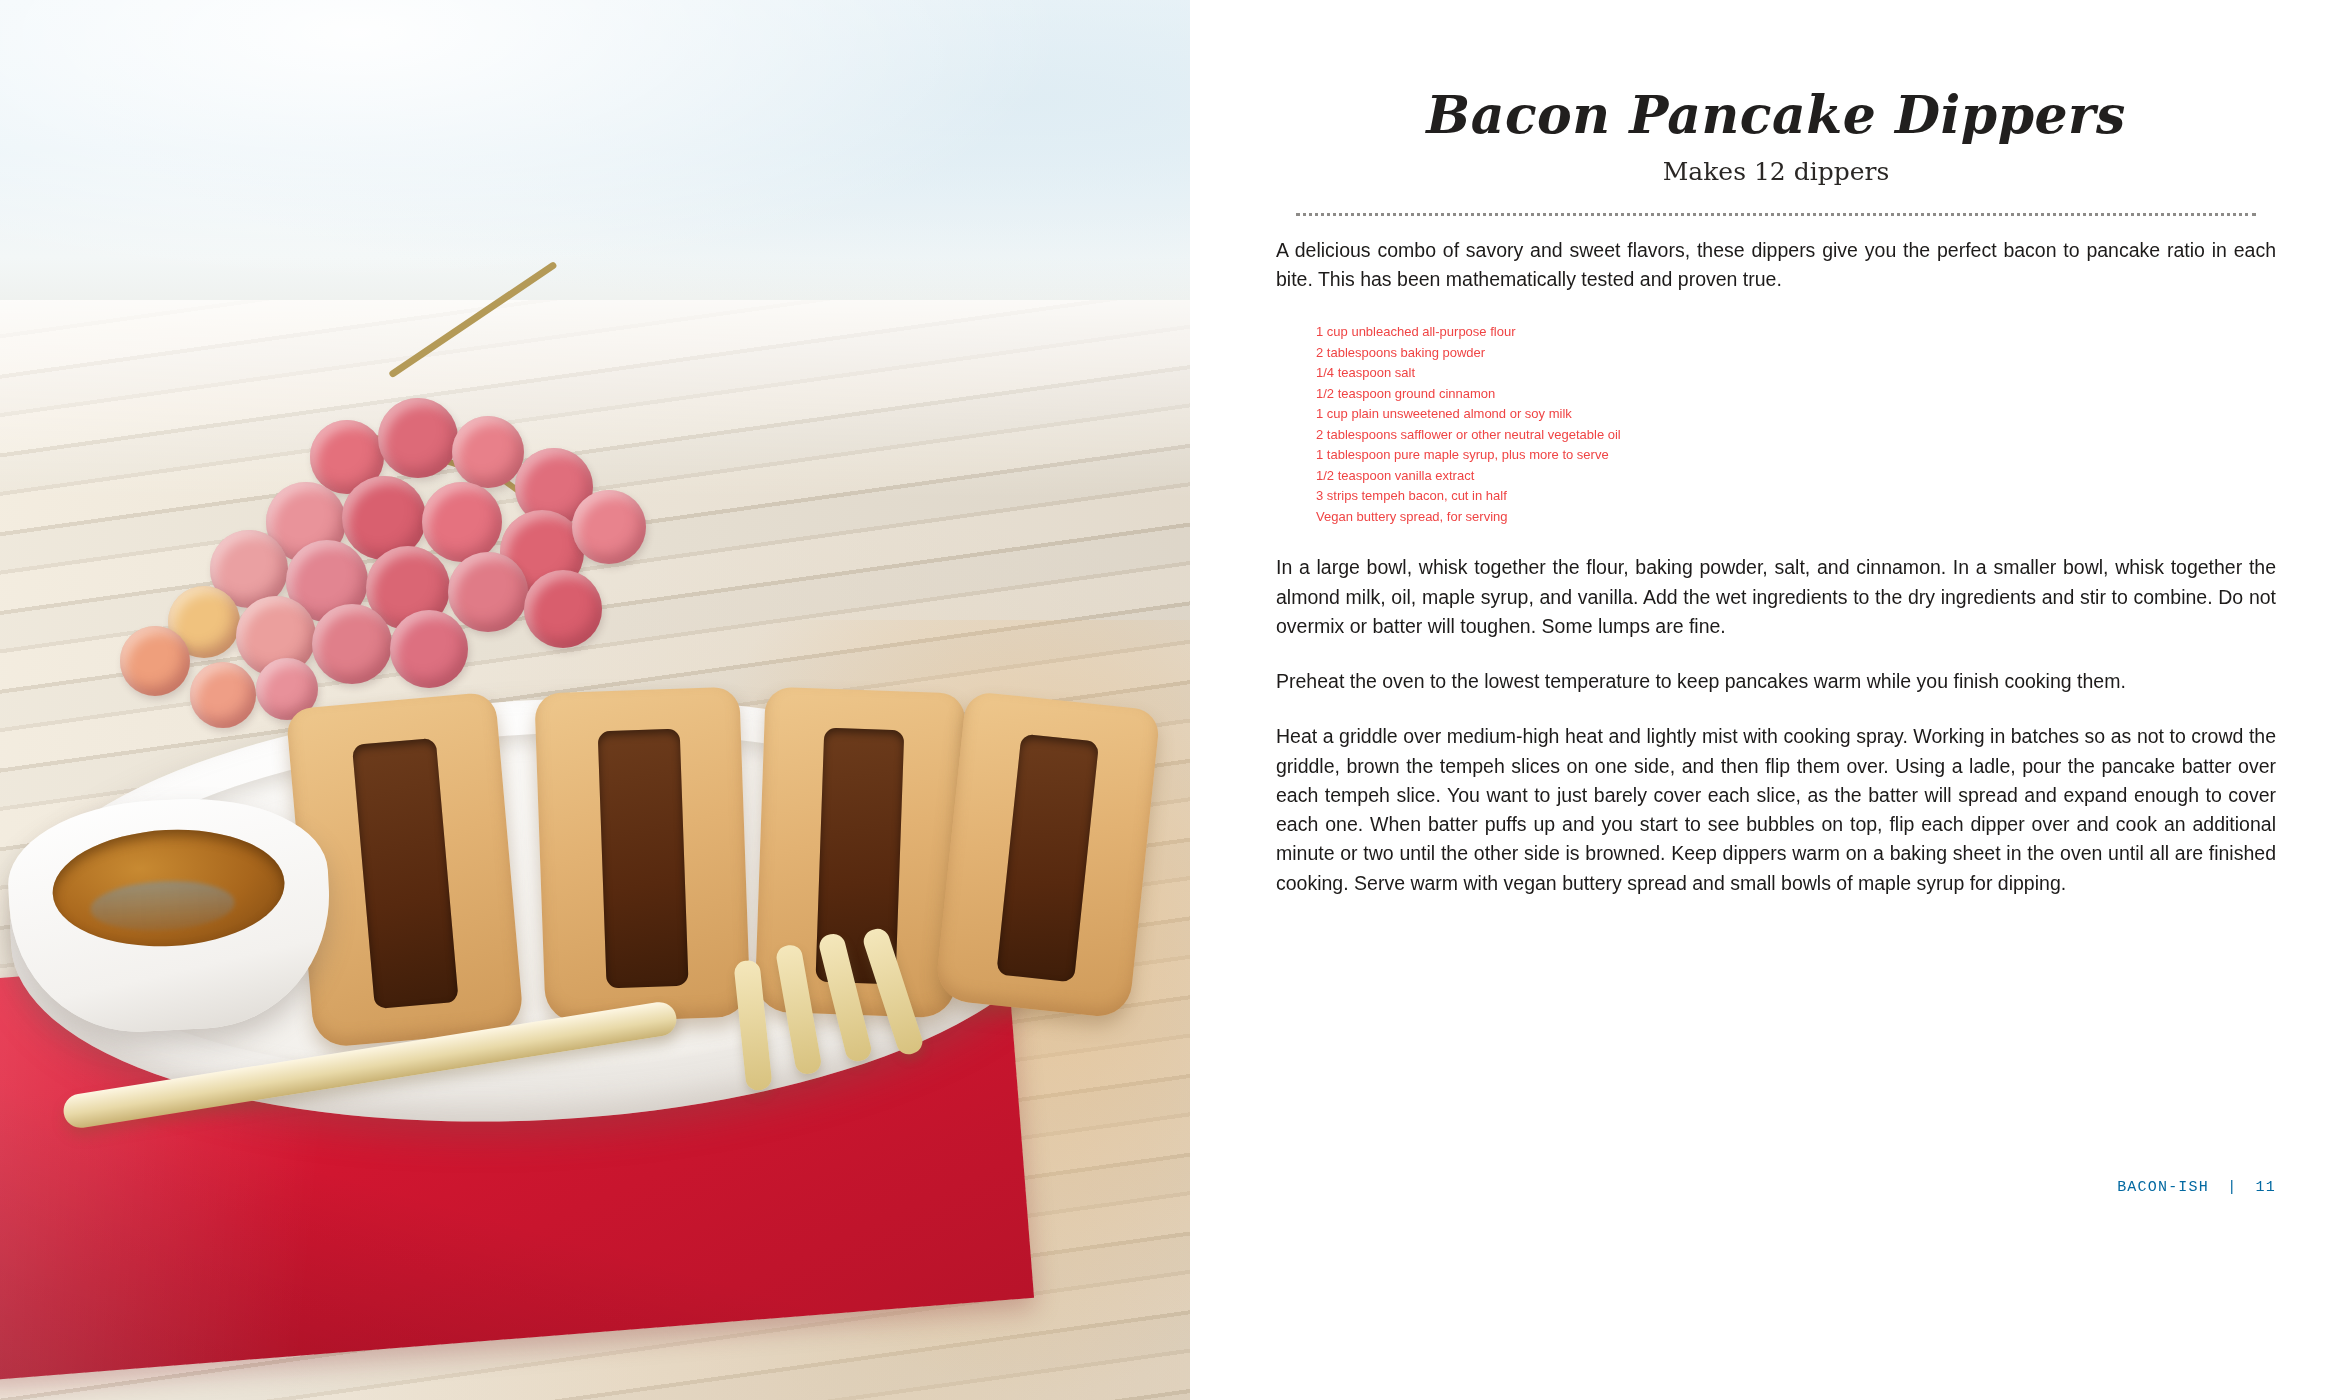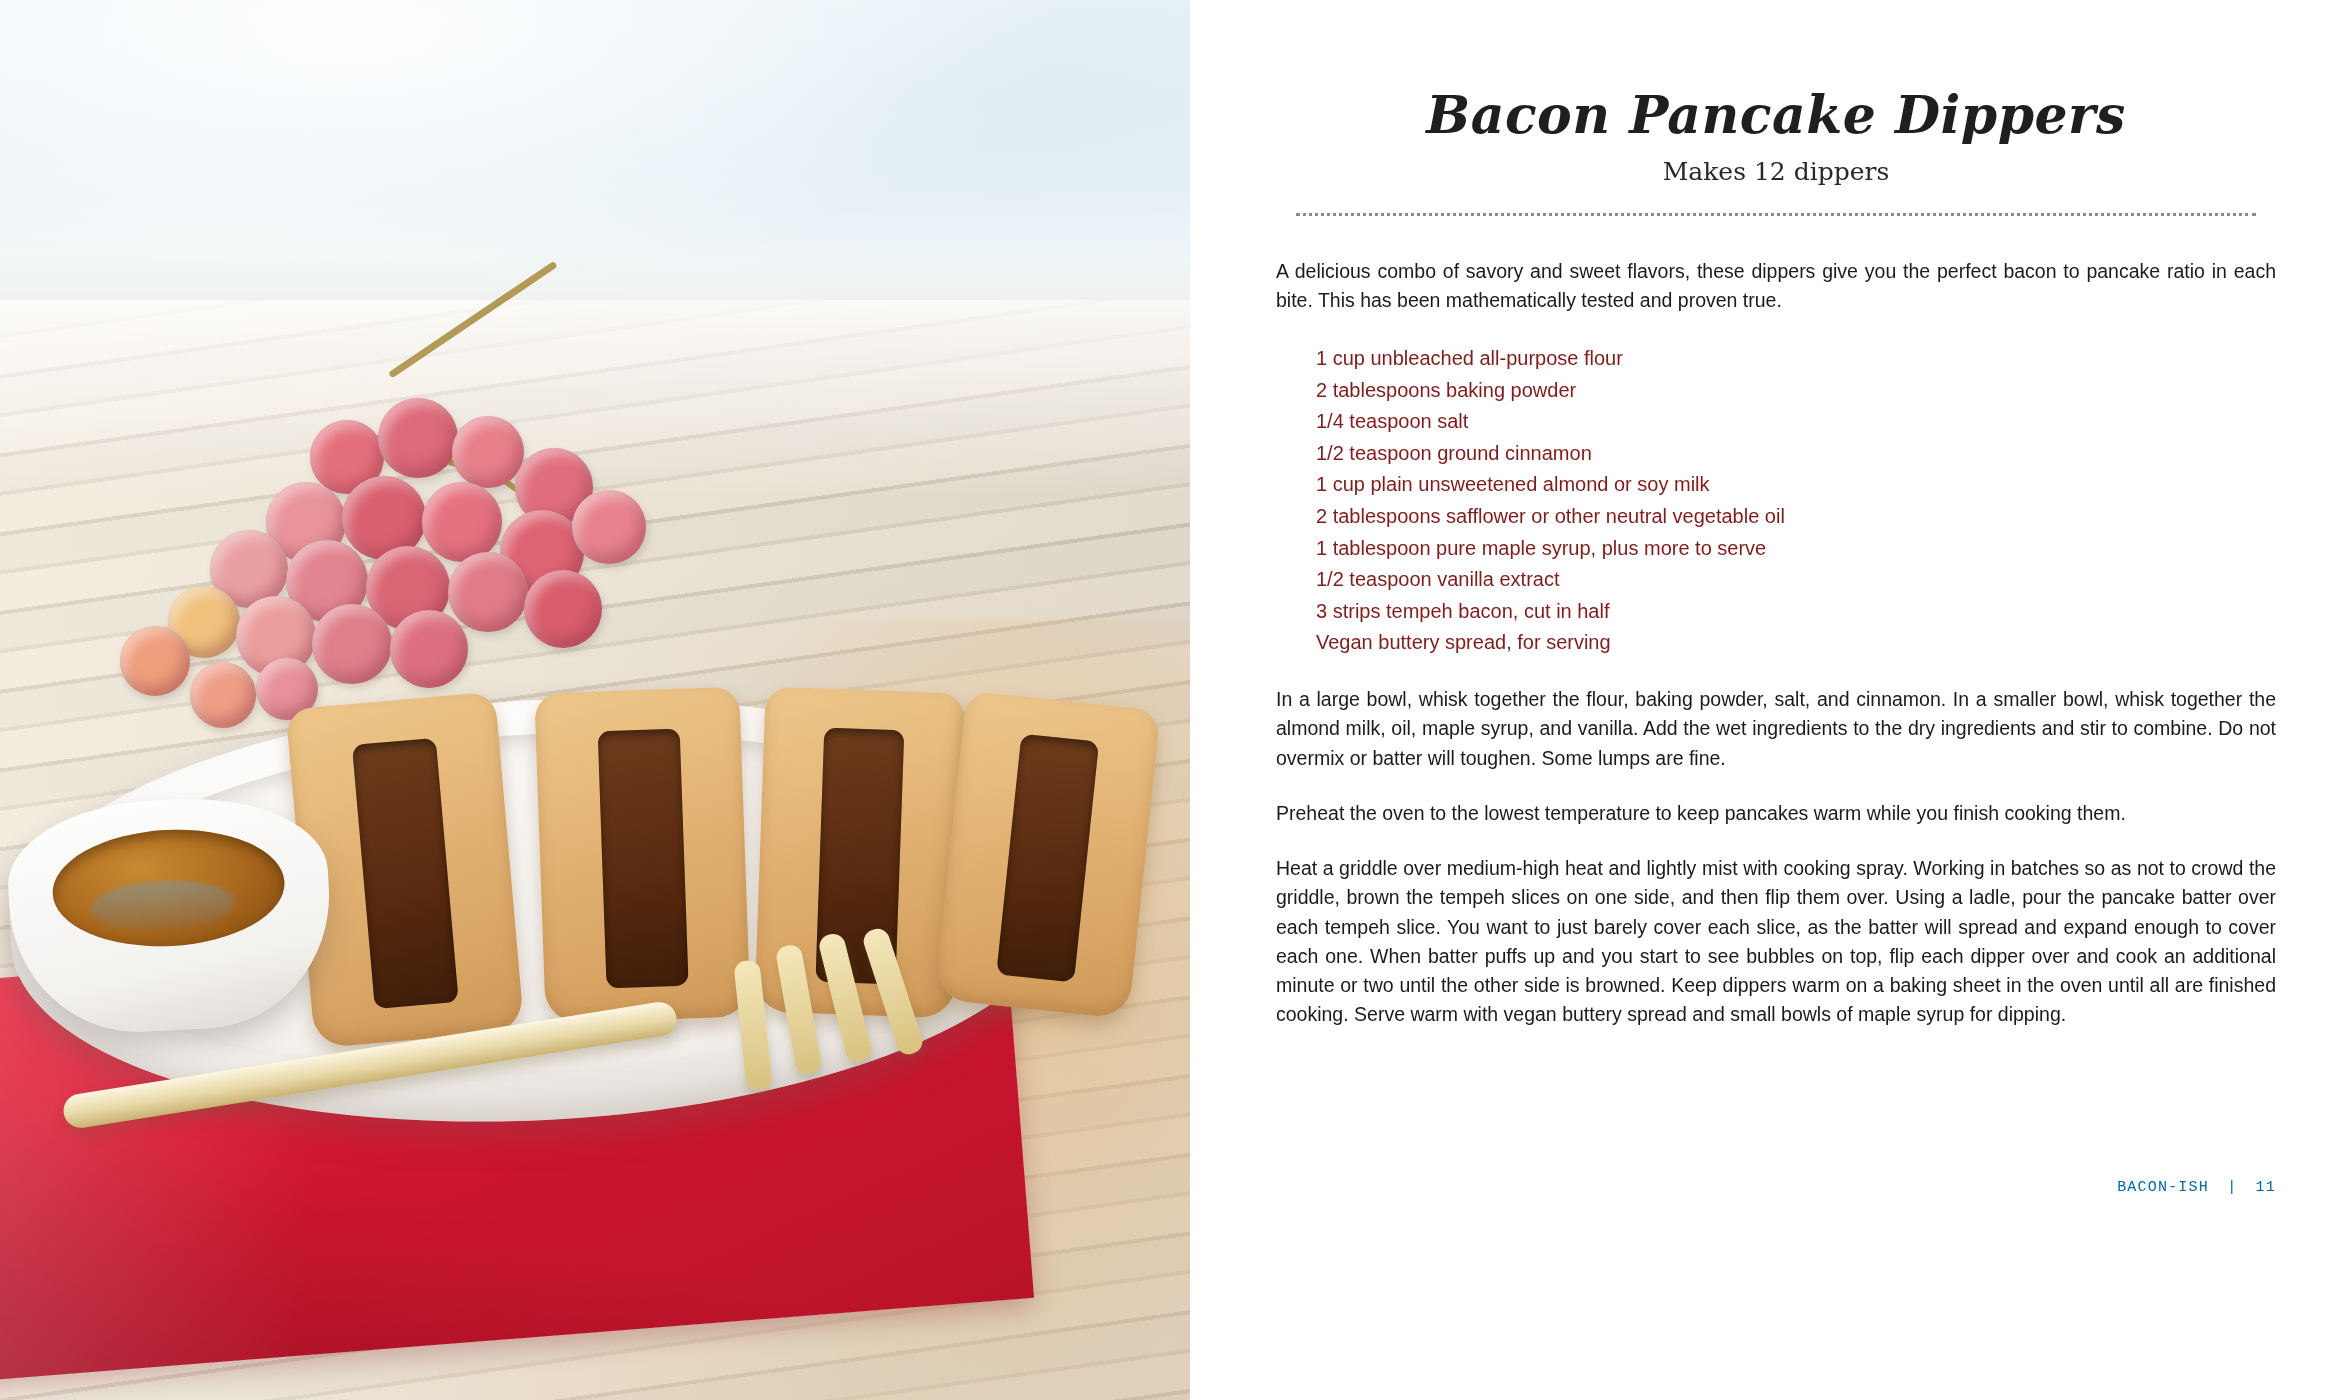--- a/index.html
+++ b/index.html
@@ -213,35 +213,35 @@
     font-size: 25px;
     color: #2a2725;
   }
   .dotted-rule {
     margin: 26px auto 0;
     width: 960px;
     height: 4px;
     border-bottom: 3px dotted #8d8b88;
   }
   .intro {
-    margin-top: 41px;
+    margin-top: 20px;
     font-size: 19.5px;
     line-height: 1.5;
     color: #1d1b1a;
     text-align: justify;
   }
   .ingredients {
     margin-top: 28px;
     padding-left: 40px;
     list-style: none;
   }
   .ingredients li {
-    font-size: 20px;
+    font-size: 13px;
     line-height: 1.58;
-    color: #7f1d1d;
+    color: #ef4444;
   }
   .step {
     margin-top: 26px;
     font-size: 19.5px;
     line-height: 1.5;
     color: #1d1b1a;
     text-align: justify;
   }
   .footer {
     position: absolute;

